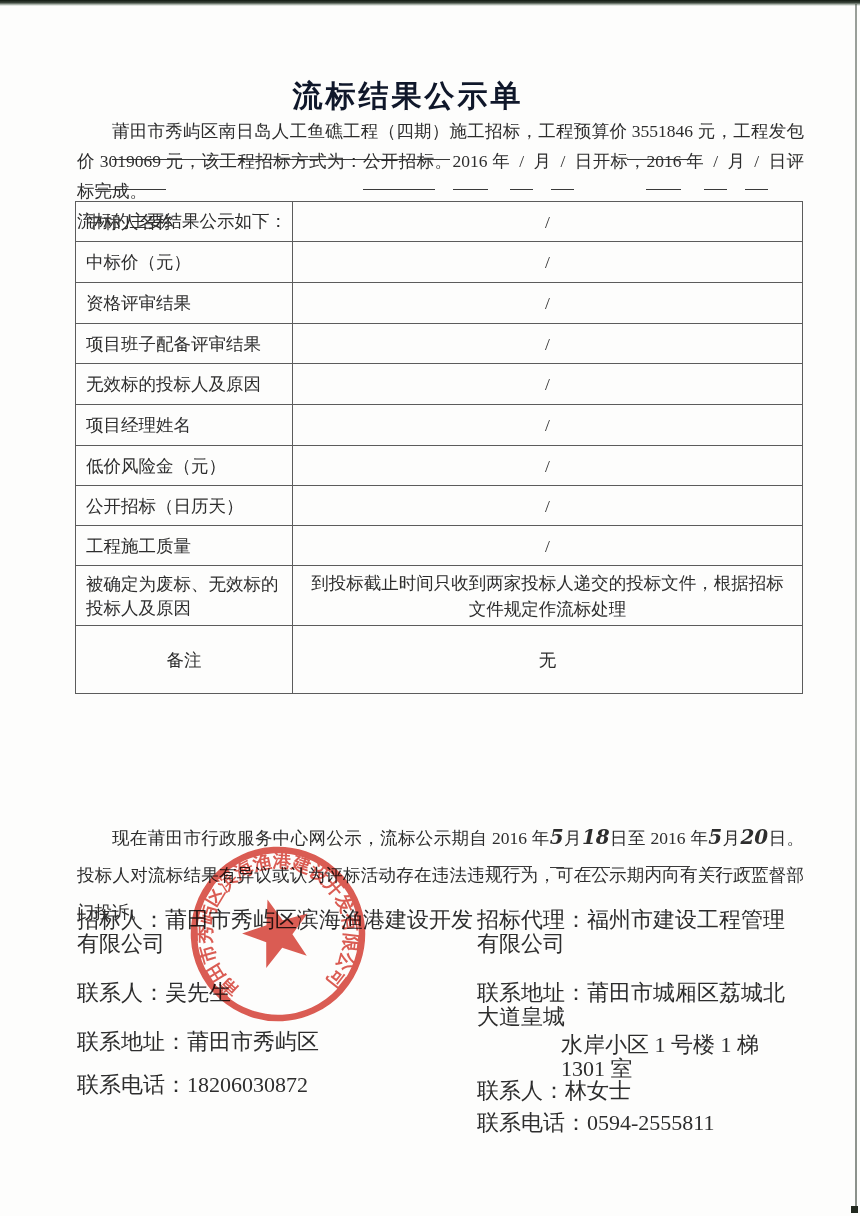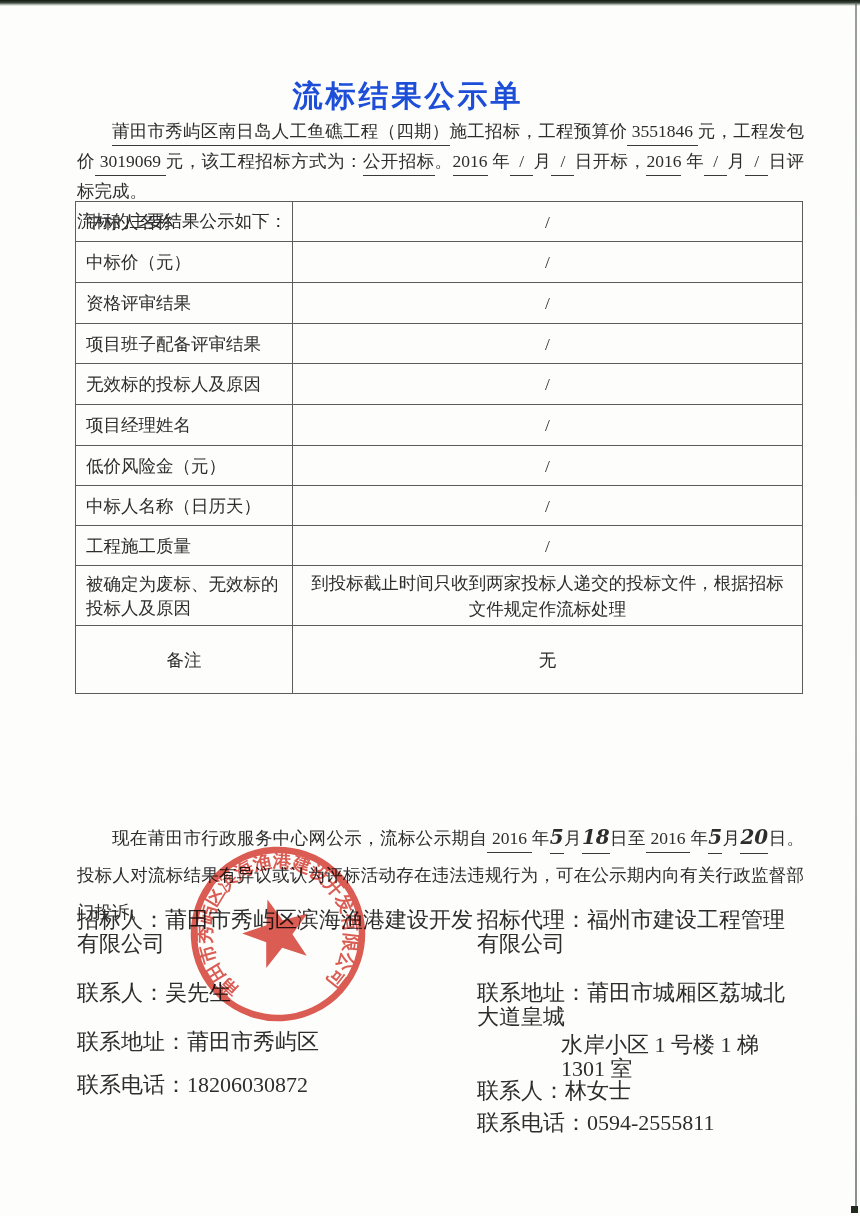--- a/index.html
+++ b/index.html
@@ -15,29 +15,29 @@
   .scan-top{position:absolute;top:0;left:0;width:860px;height:6px;
     background:linear-gradient(180deg,#10180f 0%,#3c463c 45%,#aab3aa 75%,#fdfdfc 100%);}
   .scan-right{position:absolute;top:4px;right:3px;width:2px;height:1205px;
     background:linear-gradient(180deg,rgba(70,80,70,.55),rgba(80,90,80,.45) 60%,rgba(60,70,60,.6));}
   .scan-corner{position:absolute;right:2px;bottom:3px;width:7px;height:7px;background:#22291f;}
 
   .title{
     position:absolute;top:76px;left:0;width:816px;
     text-align:center;
     font-family:"Liberation Sans","DejaVu Sans",sans-serif;
-    font-weight:bold;font-size:30px;letter-spacing:3px;color:#1d4ed8;
+    font-weight:bold;font-size:30px;letter-spacing:3px;color:#0f172a;
   }
 
   .intro{position:absolute;top:116px;left:77px;width:727px;
     font-size:17.5px;line-height:30px;text-align:justify;}
   .intro .p{ text-indent:2em;}
   .intro .line3{text-indent:0;}
 
-  .u{border-bottom:1.2px solid #3a3a3a;padding-bottom:4px;}
+  .u{border-bottom:1.2px solid #3a3a3a;padding-bottom:18px;}
   .u.pad{padding-left:9px;padding-right:9px;}
   .hand{font-style:italic;font-weight:bold;font-size:20px;line-height:1;
     font-family:"DejaVu Serif",serif;}
 
   table.results{
     position:absolute;top:201px;left:75px;width:728px;
     border-collapse:collapse;table-layout:fixed;
   }
   table.results td{
     border:1.5px solid #5c5c5c;
@@ -107,21 +107,21 @@
       </tr>
     <tr class="h41">
         <td class="lbl">项目经理姓名</td>
         <td class="val">/</td>
       </tr>
     <tr class="h40">
         <td class="lbl">低价风险金（元）</td>
         <td class="val">/</td>
       </tr>
     <tr class="h40">
-        <td class="lbl">中标人名称（日历天）</td>
+        <td class="lbl">公开招标（日历天）</td>
         <td class="val">/</td>
       </tr>
     <tr class="h40">
         <td class="lbl">工程施工质量</td>
         <td class="val">/</td>
       </tr>
     <tr class="h60">
         <td class="lbl">被确定为废标、无效标的投标人及原因</td>
         <td class="val">到投标截止时间只收到两家投标人递交的投标文件，根据招标文件规定作流标处理</td>
       </tr>

